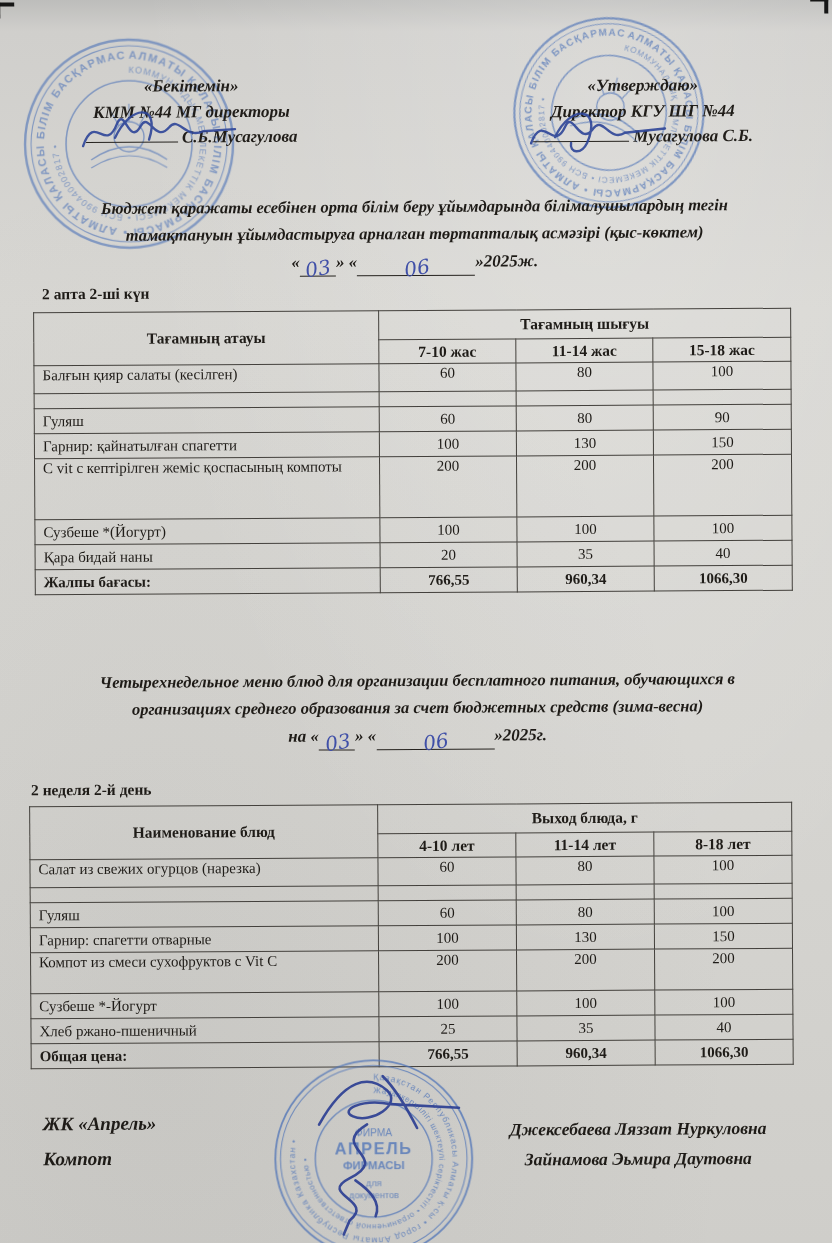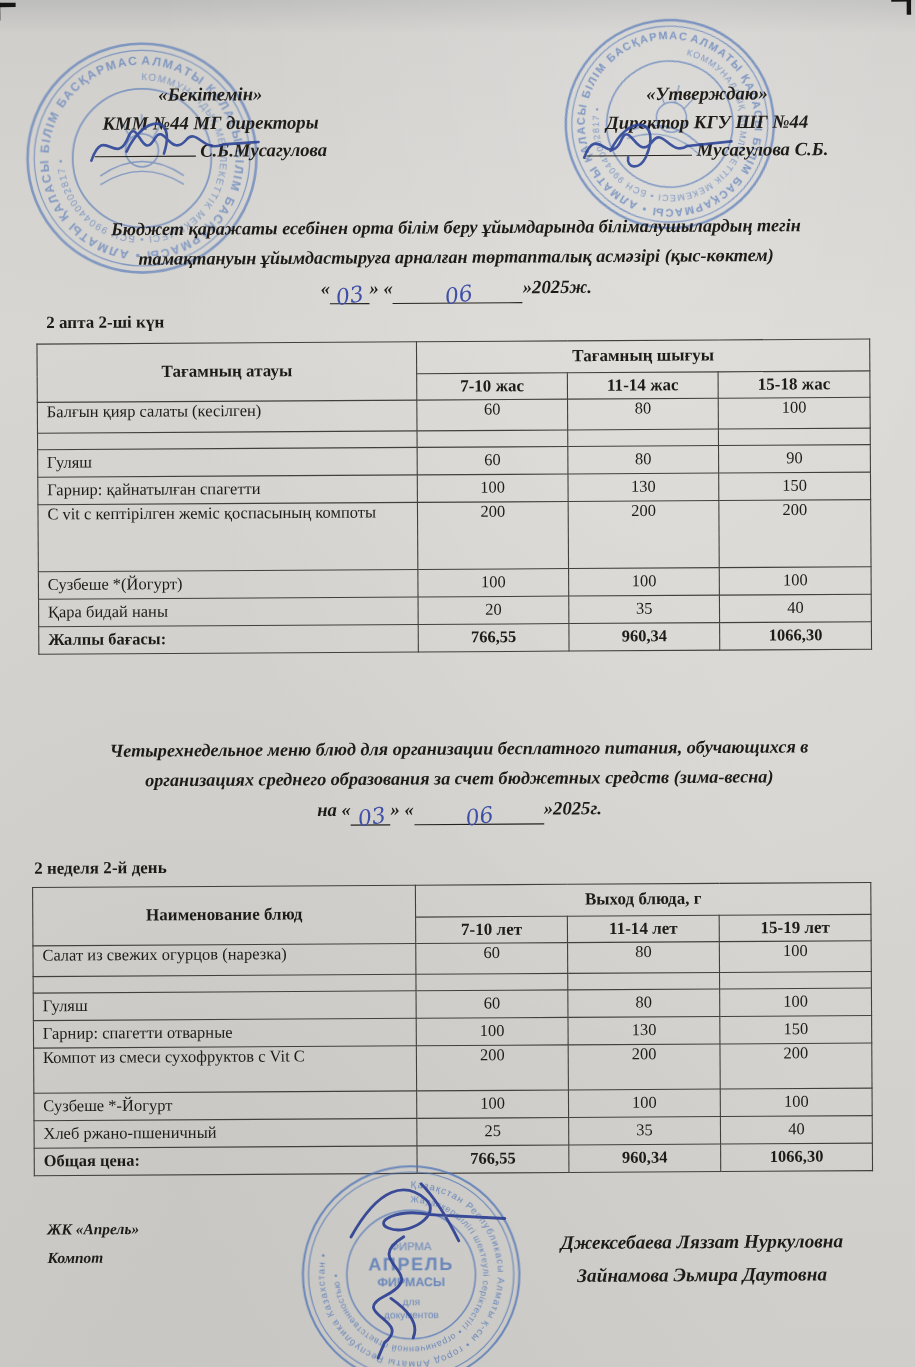--- a/index.html
+++ b/index.html
@@ -56,21 +56,21 @@
   tr.h2 th{height:21px;}
   tr.r td{height:22px;}
   tr.r0 td{height:25px;vertical-align:top;}
   tr.spacer td{height:12px;}
   tr.tall1 td{height:58px;vertical-align:top;}
   tr.tall2 td{height:38px;vertical-align:top;}
   tr.total td{font-weight:bold;height:22px;}
   .uline{text-underline-offset:3px;text-decoration-thickness:1px;}
 
   
-  .foot-left{position:absolute;left:40px;top:1104px;font-weight:bold;font-style:italic;font-size:14px;line-height:1.85;color:#1e1b17;}
+  .foot-left{position:absolute;left:40px;top:1104px;font-weight:bold;font-style:italic;font-size:19px;line-height:1.85;color:#1e1b17;}
   .foot-right{position:absolute;left:440px;top:1116px;width:390px;text-align:center;font-weight:bold;font-style:italic;font-size:17.5px;line-height:1.7;color:#1e1b17;}
 </style>
 </head>
 <body>
 
 <div class="page">
   <div class="content">
 
     <div class="corner tl"></div>
     <div class="corner tr"></div>
@@ -241,23 +241,23 @@
           <col style="width:138px">
           <col style="width:138px">
           <col style="width:138px">
         </colgroup>
       <tbody>
           <tr class="h1">
         <th rowspan="2"><span class="uline">Наименование блюд</span></th>
         <th colspan="3">Выход блюда, г</th>
       </tr>
       <tr class="h2">
-        <th>7-10 лет</th>
+        <th>4-10 лет</th>
         <th>11-14 лет</th>
-        <th>15-19 лет</th>
+        <th>8-18 лет</th>
       </tr>
       <tr class="r r0">
         <td class="name">Салат из свежих огурцов (нарезка)</td>
         <td class="val">60</td>
         <td class="val">80</td>
         <td class="val">100</td>
       </tr>
       <tr class="spacer">
             <td></td>
             <td></td>

